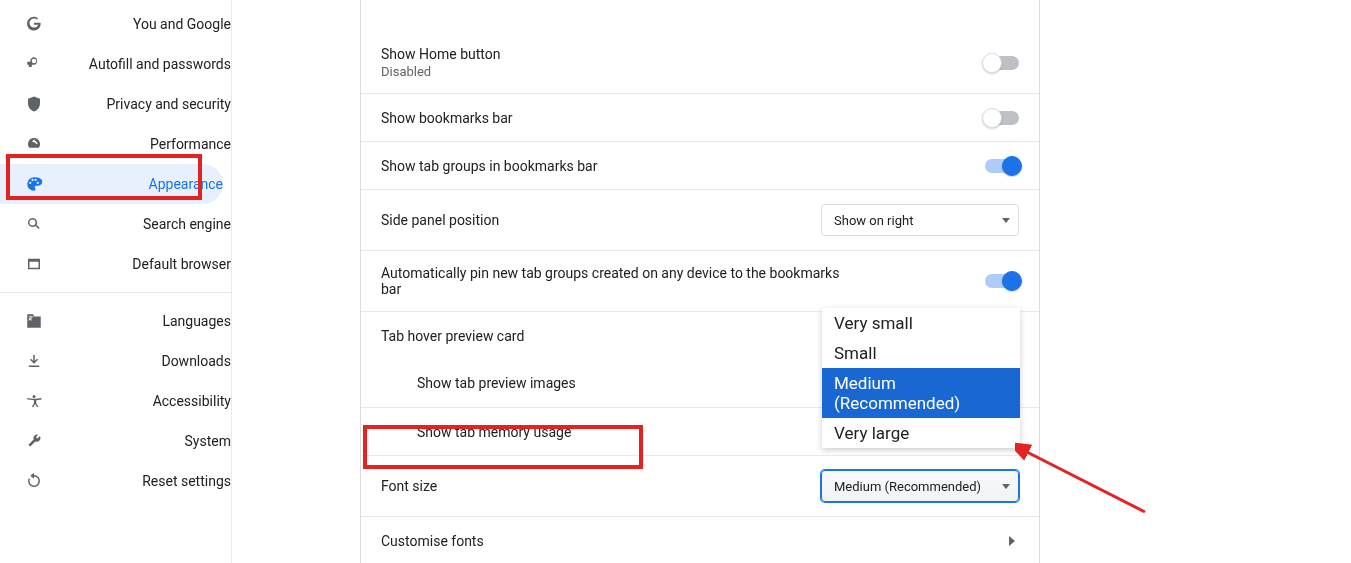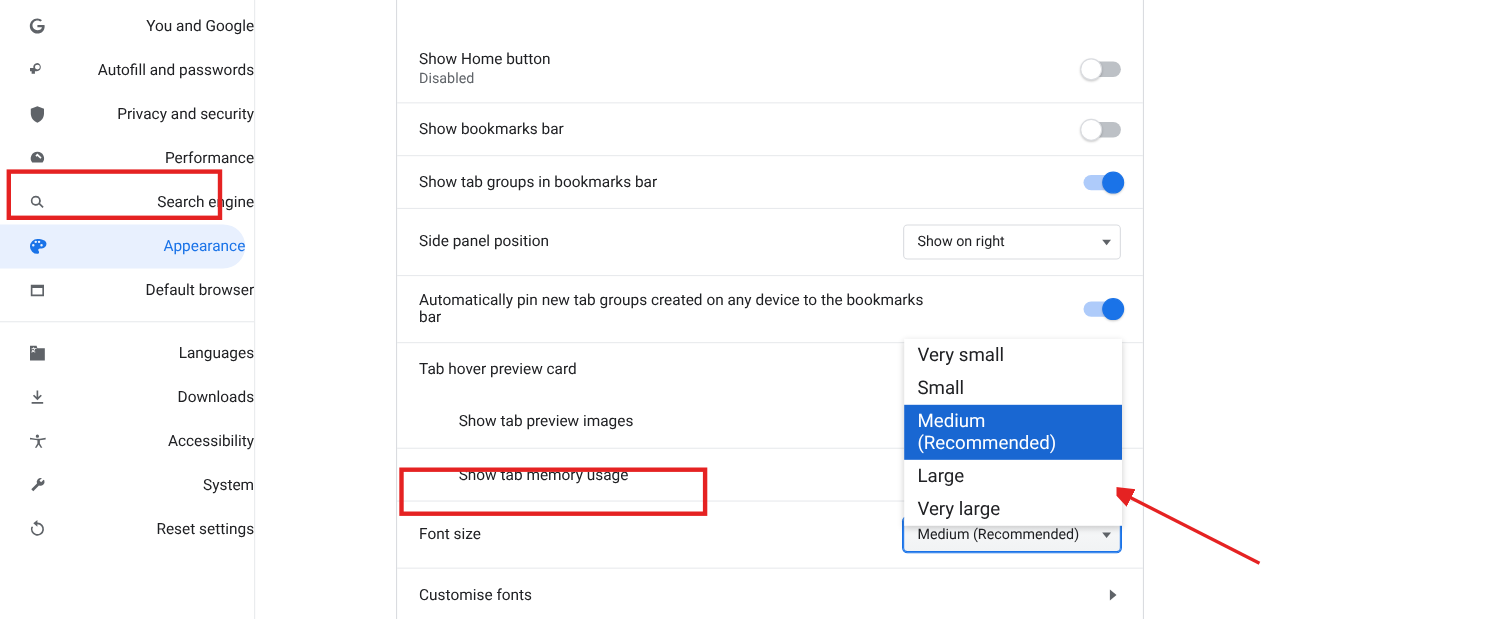--- a/index.html
+++ b/index.html
@@ -162,35 +162,35 @@
     <span>Privacy and security</span>
   </div>
   <div class="nav-item">
     <span class="icon">
         <svg viewBox="0 0 24 24" width="18" height="18" fill="currentColor">
           <path d="M12 4a8 8 0 0 0-6.3 13h12.6A8 8 0 0 0 12 4zm0 2 5 5-1.4 1.4L12 9l-1 1-1.4-1.4L12 6z"></path>
         </svg>
       </span>
     <span>Performance</span>
   </div>
+  <div class="nav-item selected">
+    <span class="icon">
+        <svg viewBox="0 0 24 24" width="18" height="18" fill="currentColor">
+          <path d="M12 3a9 9 0 0 0 0 18c1.1 0 2-.9 2-2 0-.5-.2-1-.5-1.3-.3-.4-.5-.8-.5-1.3 0-1.1.9-2 2-2h2.3A5.7 5.7 0 0 0 23 8.7C23 5 18 3 12 3zM7 12a1.5 1.5 0 1 1 0-3 1.5 1.5 0 0 1 0 3zm3-4a1.5 1.5 0 1 1 0-3 1.5 1.5 0 0 1 0 3zm4 0a1.5 1.5 0 1 1 0-3 1.5 1.5 0 0 1 0 3zm3 4a1.5 1.5 0 1 1 0-3 1.5 1.5 0 0 1 0 3z"></path>
+        </svg>
+      </span>
+    <span>Appearance</span>
+  </div>
   <div class="nav-item">
     <span class="icon">
         <svg viewBox="0 0 24 24" width="18" height="18" fill="currentColor">
           <path d="M10 4a6 6 0 1 0 3.9 10.5l4.3 4.3 1.4-1.4-4.3-4.3A6 6 0 0 0 10 4zm0 2a4 4 0 1 1 0 8 4 4 0 0 1 0-8z"></path>
         </svg>
       </span>
     <span>Search engine</span>
-  </div>
-  <div class="nav-item selected">
-    <span class="icon">
-        <svg viewBox="0 0 24 24" width="18" height="18" fill="currentColor">
-          <path d="M12 3a9 9 0 0 0 0 18c1.1 0 2-.9 2-2 0-.5-.2-1-.5-1.3-.3-.4-.5-.8-.5-1.3 0-1.1.9-2 2-2h2.3A5.7 5.7 0 0 0 23 8.7C23 5 18 3 12 3zM7 12a1.5 1.5 0 1 1 0-3 1.5 1.5 0 0 1 0 3zm3-4a1.5 1.5 0 1 1 0-3 1.5 1.5 0 0 1 0 3zm4 0a1.5 1.5 0 1 1 0-3 1.5 1.5 0 0 1 0 3zm3 4a1.5 1.5 0 1 1 0-3 1.5 1.5 0 0 1 0 3z"></path>
-        </svg>
-      </span>
-    <span>Appearance</span>
   </div>
   <div class="nav-item">
     <span class="icon">
         <svg viewBox="0 0 24 24" width="18" height="18" fill="currentColor">
           <path d="M4 5h16v14H4V5zm2 4v8h12V9H6z"></path>
         </svg>
       </span>
     <span>Default browser</span>
   </div>
 
@@ -308,21 +308,20 @@
     
     
   </div>
 
 </div>
 
 <div class="dropdown-menu" style="left:822px; top:308px;">
   <div class="opt">Very small</div>
   <div class="opt">Small</div>
   <div class="opt sel">Medium (Recommended)</div>
-  <div class="opt">Large</div>
   <div class="opt">Very large</div>
 </div>
 
 <div class="highlight-box" style="left:6px; top:154px; width:196px; height:46px;"></div>
 <div class="highlight-box" style="left:363px; top:425px; width:280px; height:44px;"></div>
 
 <svg class="arrow-svg" style="left:1015px; top:442px;" width="140" height="80">
   <defs>
     <marker id="ah" markerWidth="10" markerHeight="10" refX="2" refY="3" orient="auto">
       <path d="M0,0 L0,6 L8,3 z" fill="#e52222"></path>

